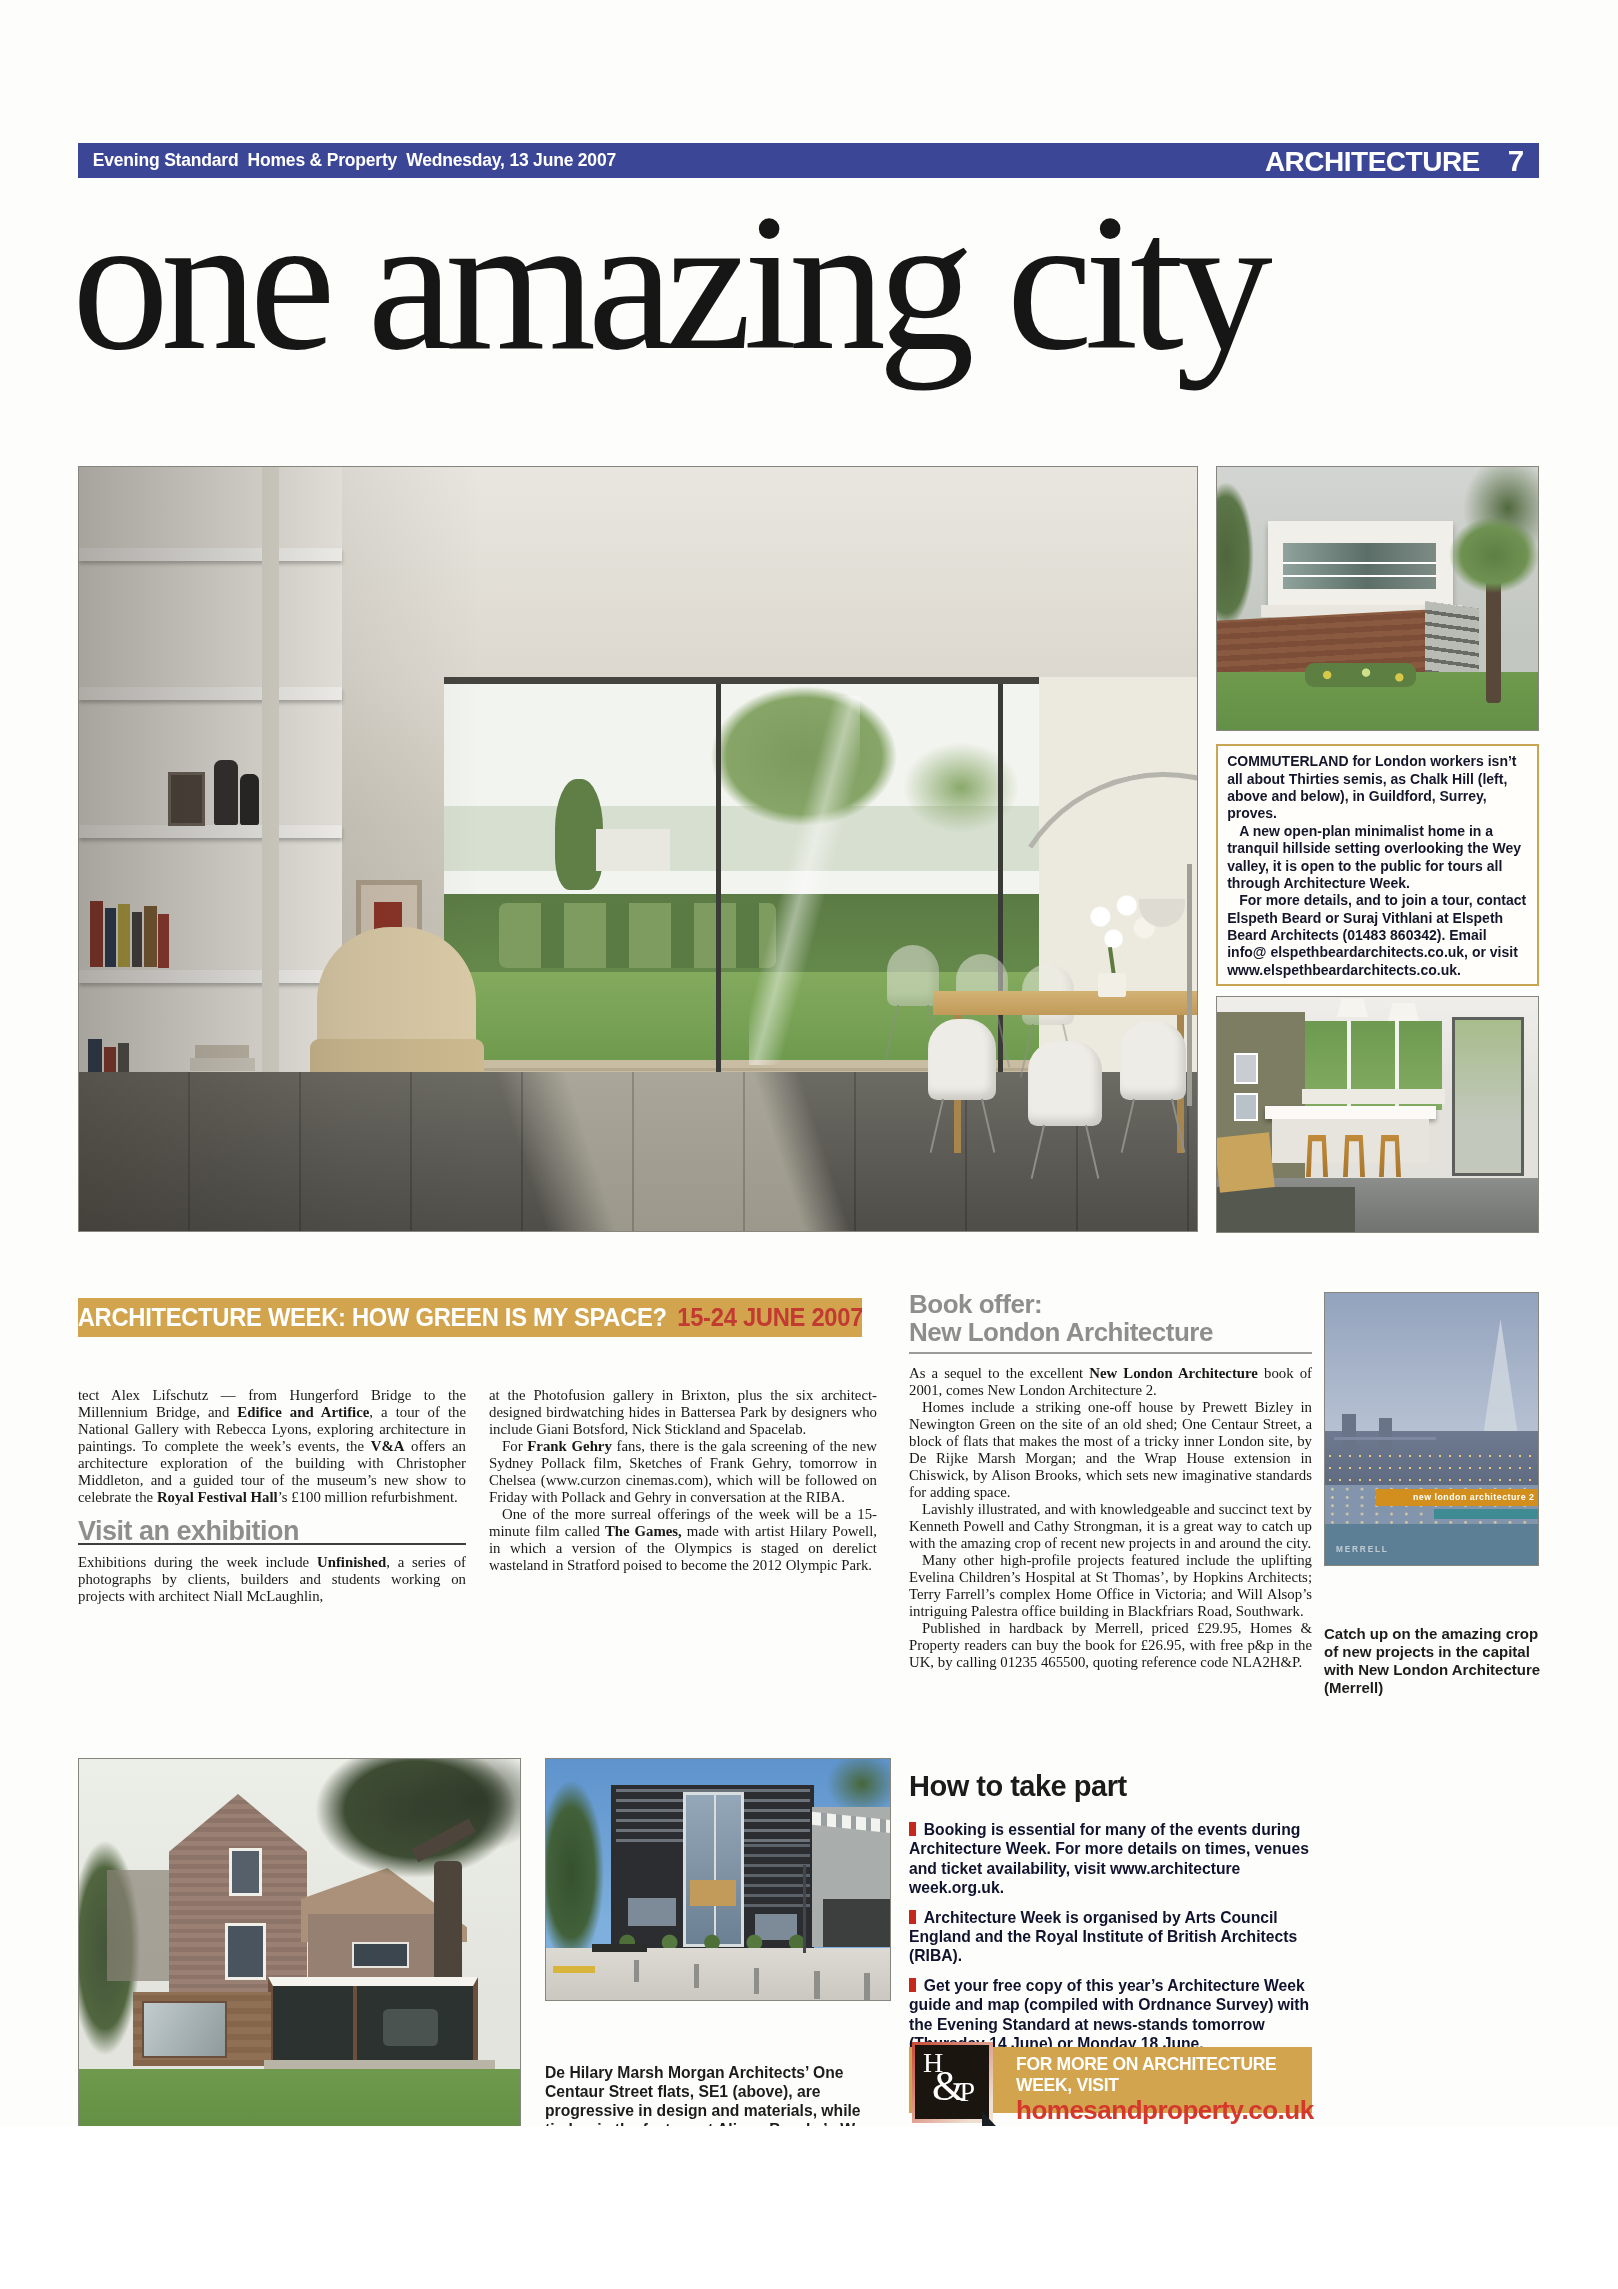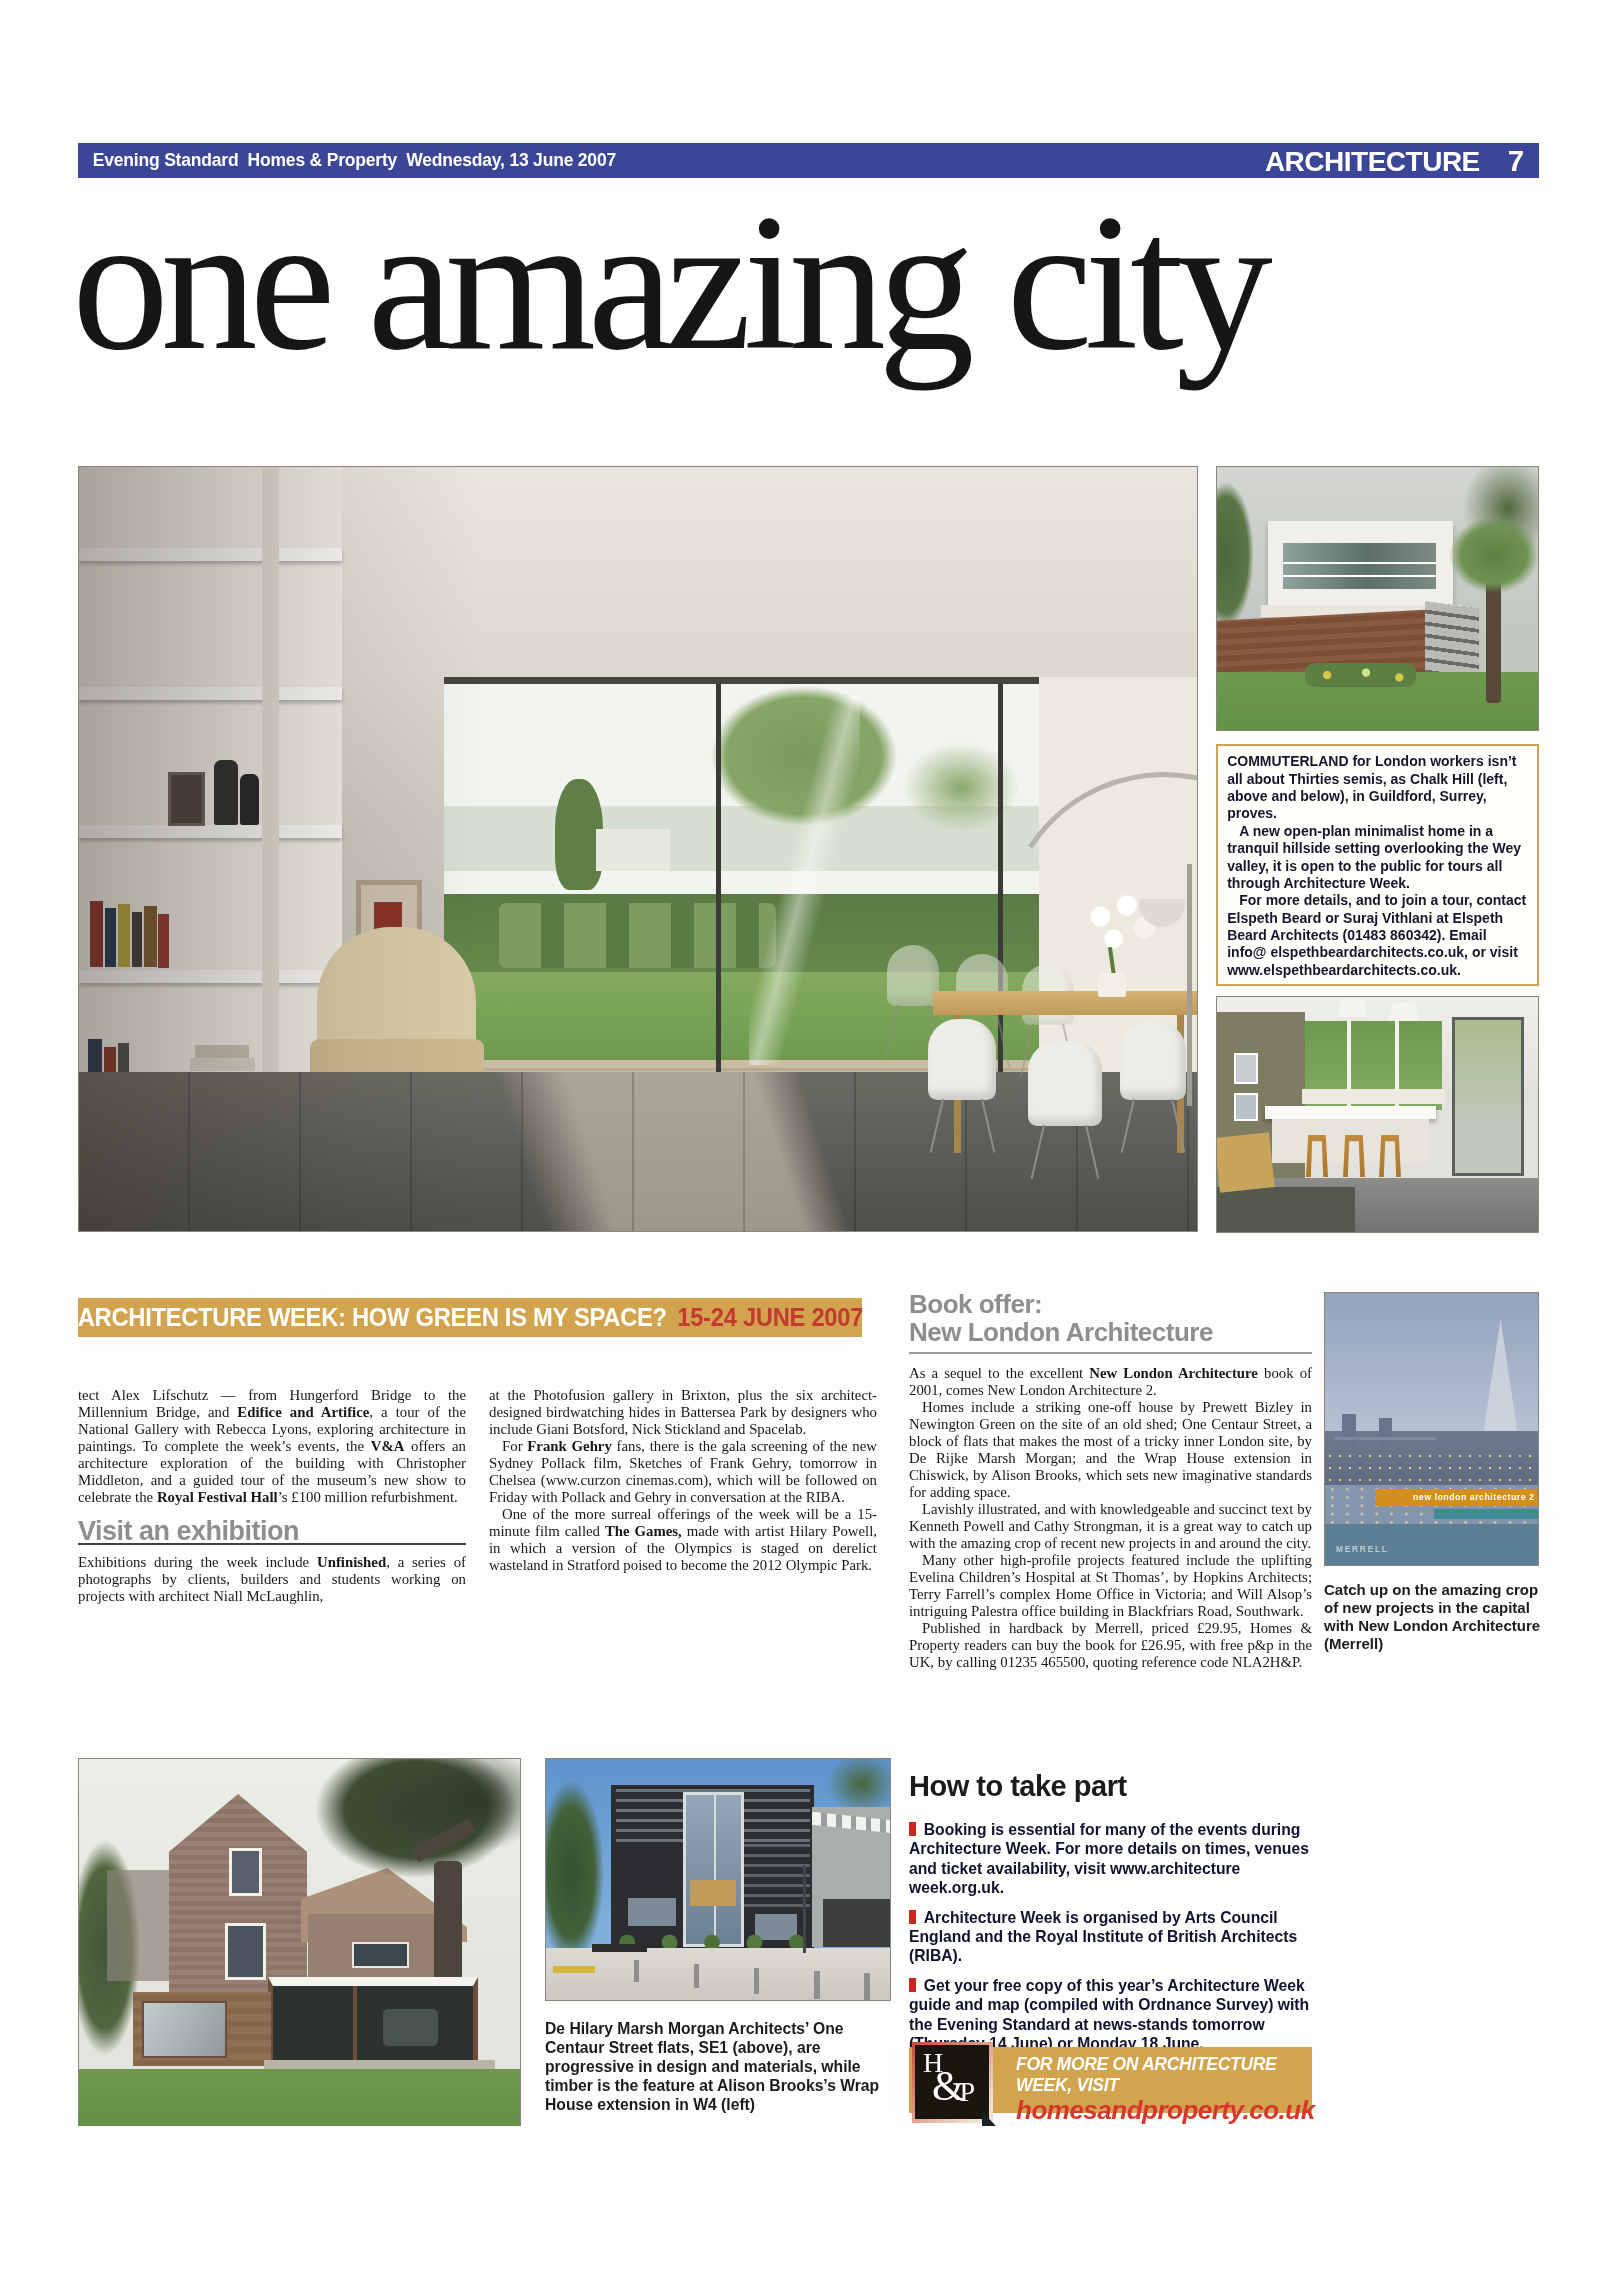--- a/index.html
+++ b/index.html
@@ -47,26 +47,26 @@
   .book-head{font-family:"Liberation Sans",sans-serif;font-weight:800;font-size:26px;line-height:28px;
              letter-spacing:-0.5px;color:#8e8e8e;margin:0;}
   
   .howto-head{position:absolute;left:909px;top:1770px;margin:0;font-weight:800;font-size:29px;
               letter-spacing:-0.5px;color:#1b1b1b;}
   .bullets{position:absolute;left:909px;top:1820px;width:403px;font-size:15.7px;line-height:19.4px;
            font-weight:600;color:#10132e;}
   .bullets p{margin:0 0 10px 0;}
   .bullet{display:inline-block;width:7.4px;height:14px;background:#c5281c;margin-right:7.4px;vertical-align:-0.9px;}
   
-  .caption{position:absolute;font-weight:700;color:#1c1c1c;}
+  .caption{position:absolute;font-weight:700;color:#1c1c1c;margin-top:44px;}
   .cap-mid{left:545px;top:2019px;width:353px;font-size:15.7px;line-height:19px;}
   .cap-book{left:1324px;top:1581px;width:218px;font-size:15px;line-height:18px;}
   
   .footer-banner{position:absolute;left:909px;top:2047px;width:403px;height:66px;background:#d2a44e;}
-  .fb-text{margin-left:107px;padding-top:6.5px;font-style:italic;}
+  .fb-text{margin-left:107px;padding-top:6.5px;}
   .fb-line1{font-weight:800;font-size:17.5px;color:#fff;letter-spacing:-0.3px;}
   .fb-line2{font-weight:800;font-size:26px;line-height:28px;color:#d5372c;letter-spacing:-0.5px;}
   .hp-logo{position:absolute;left:2.8px;top:-5.5px;width:81px;height:81px;box-sizing:border-box;
            background:linear-gradient(135deg,#c84a35,#f0e0d2 85%);padding:3.7px;}
   .hp-inner{position:relative;width:100%;height:100%;background:#1b1510;color:#fff;
             font-family:"Liberation Serif",serif;}
   .hp-h{position:absolute;left:7.4px;top:1.8px;font-size:28px;}
   .hp-amp{position:absolute;left:16.6px;top:16.6px;font-size:42px;}
   .hp-p{position:absolute;left:44px;top:31px;font-size:28px;}
   .cursor-icon{position:absolute;right:-22px;bottom:-29.5px;width:33px;height:41px;background:#1a1f24;

